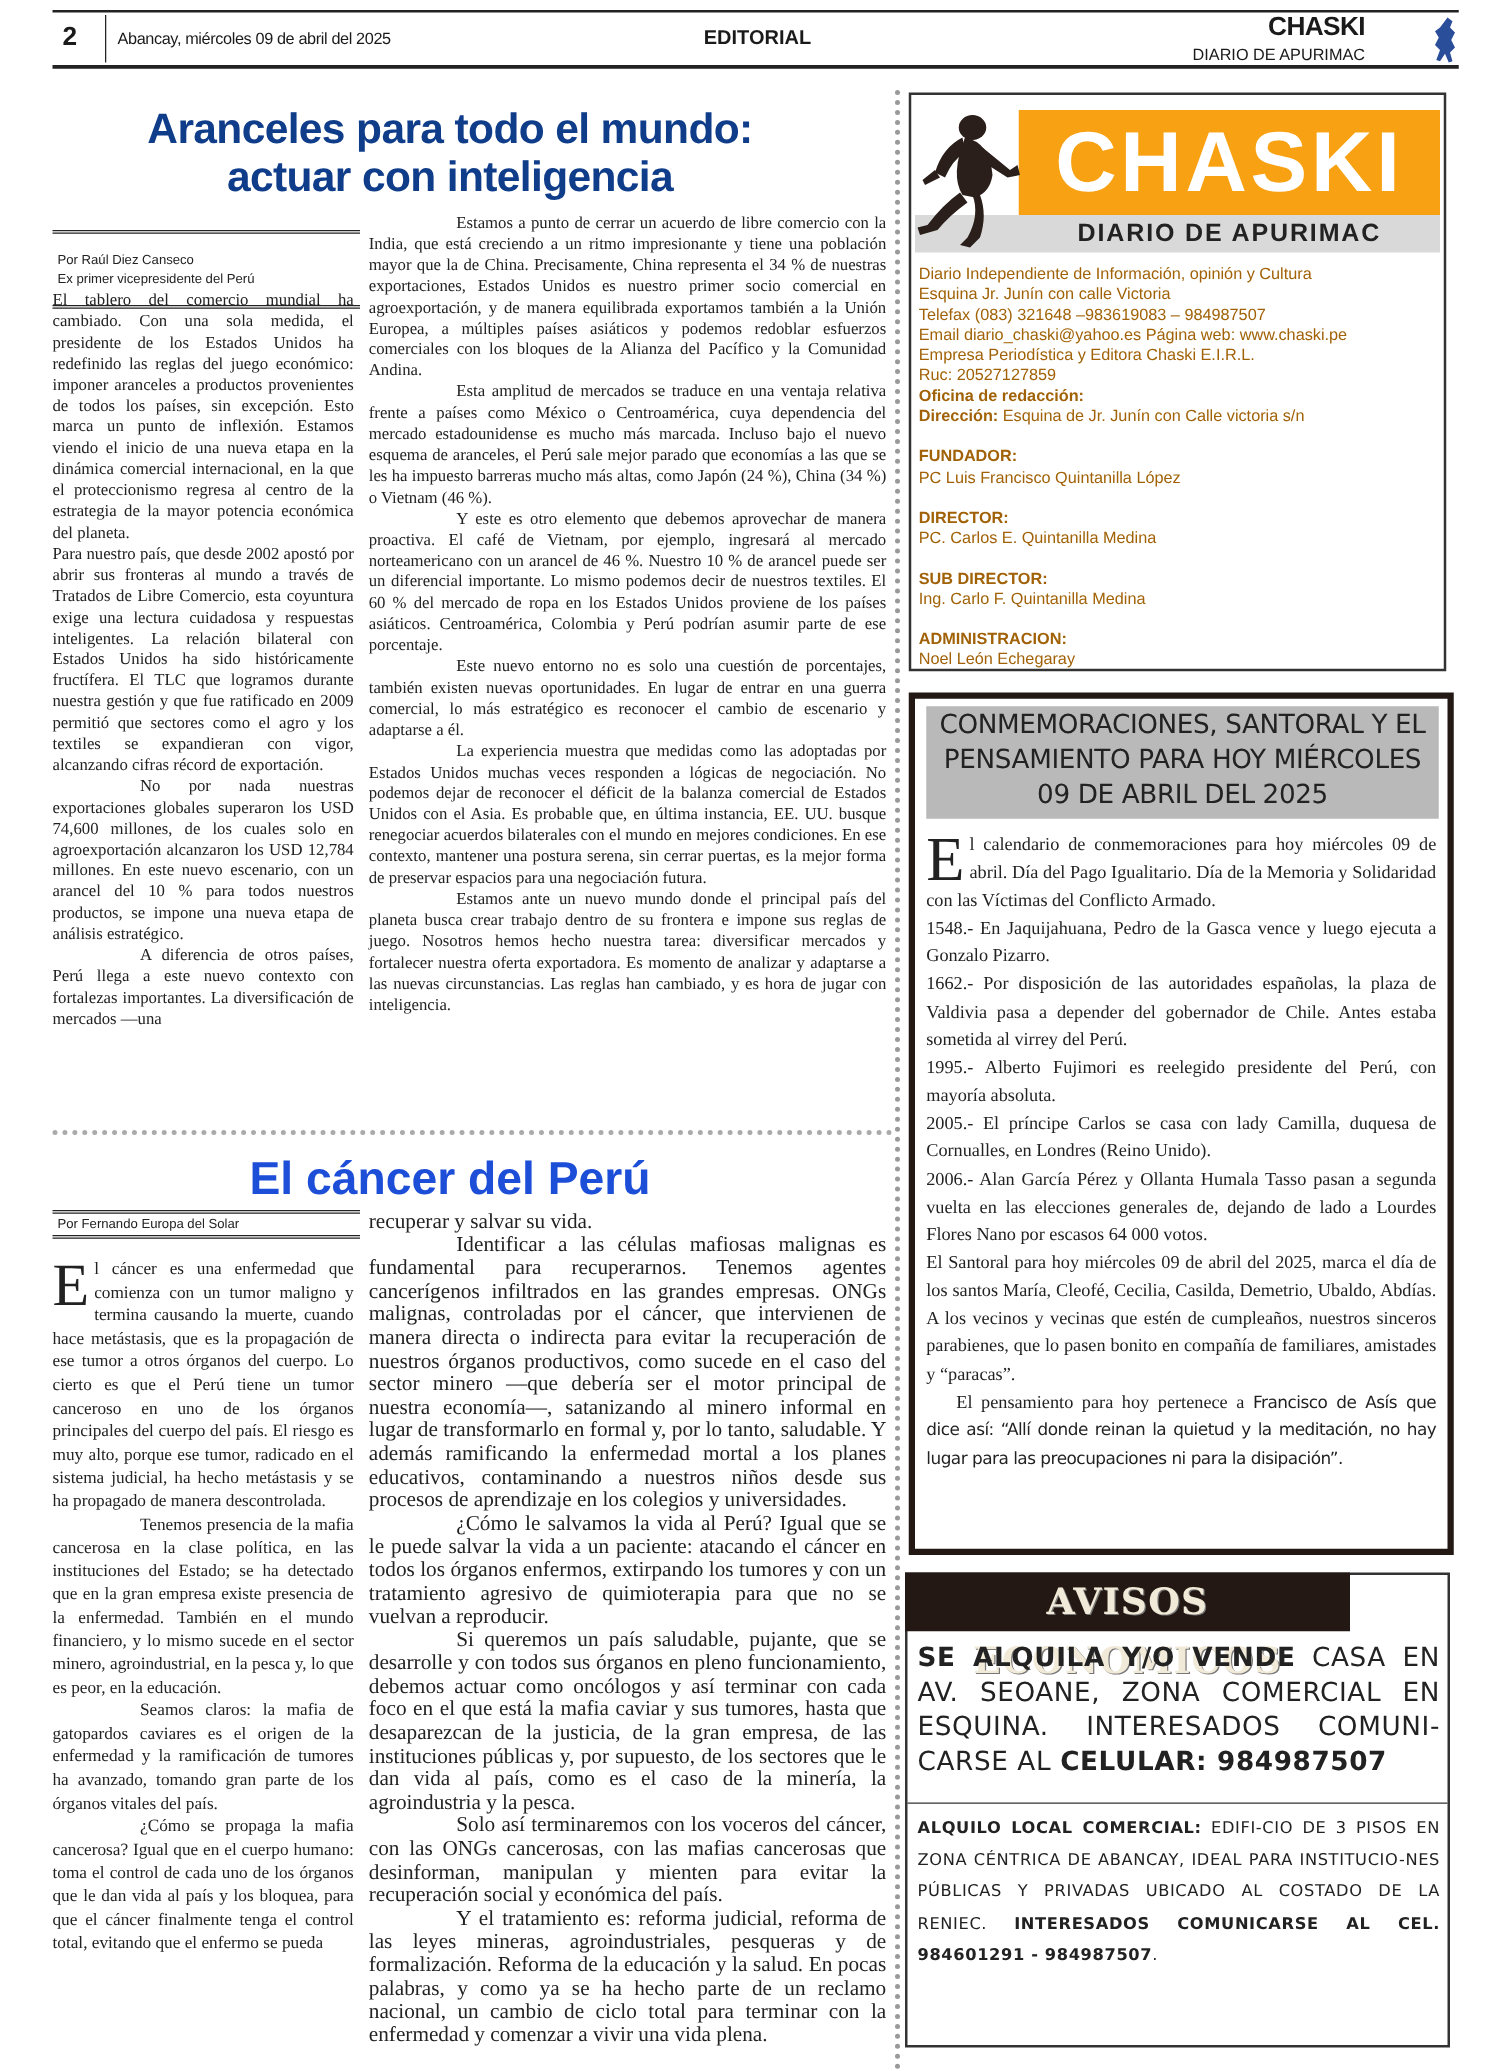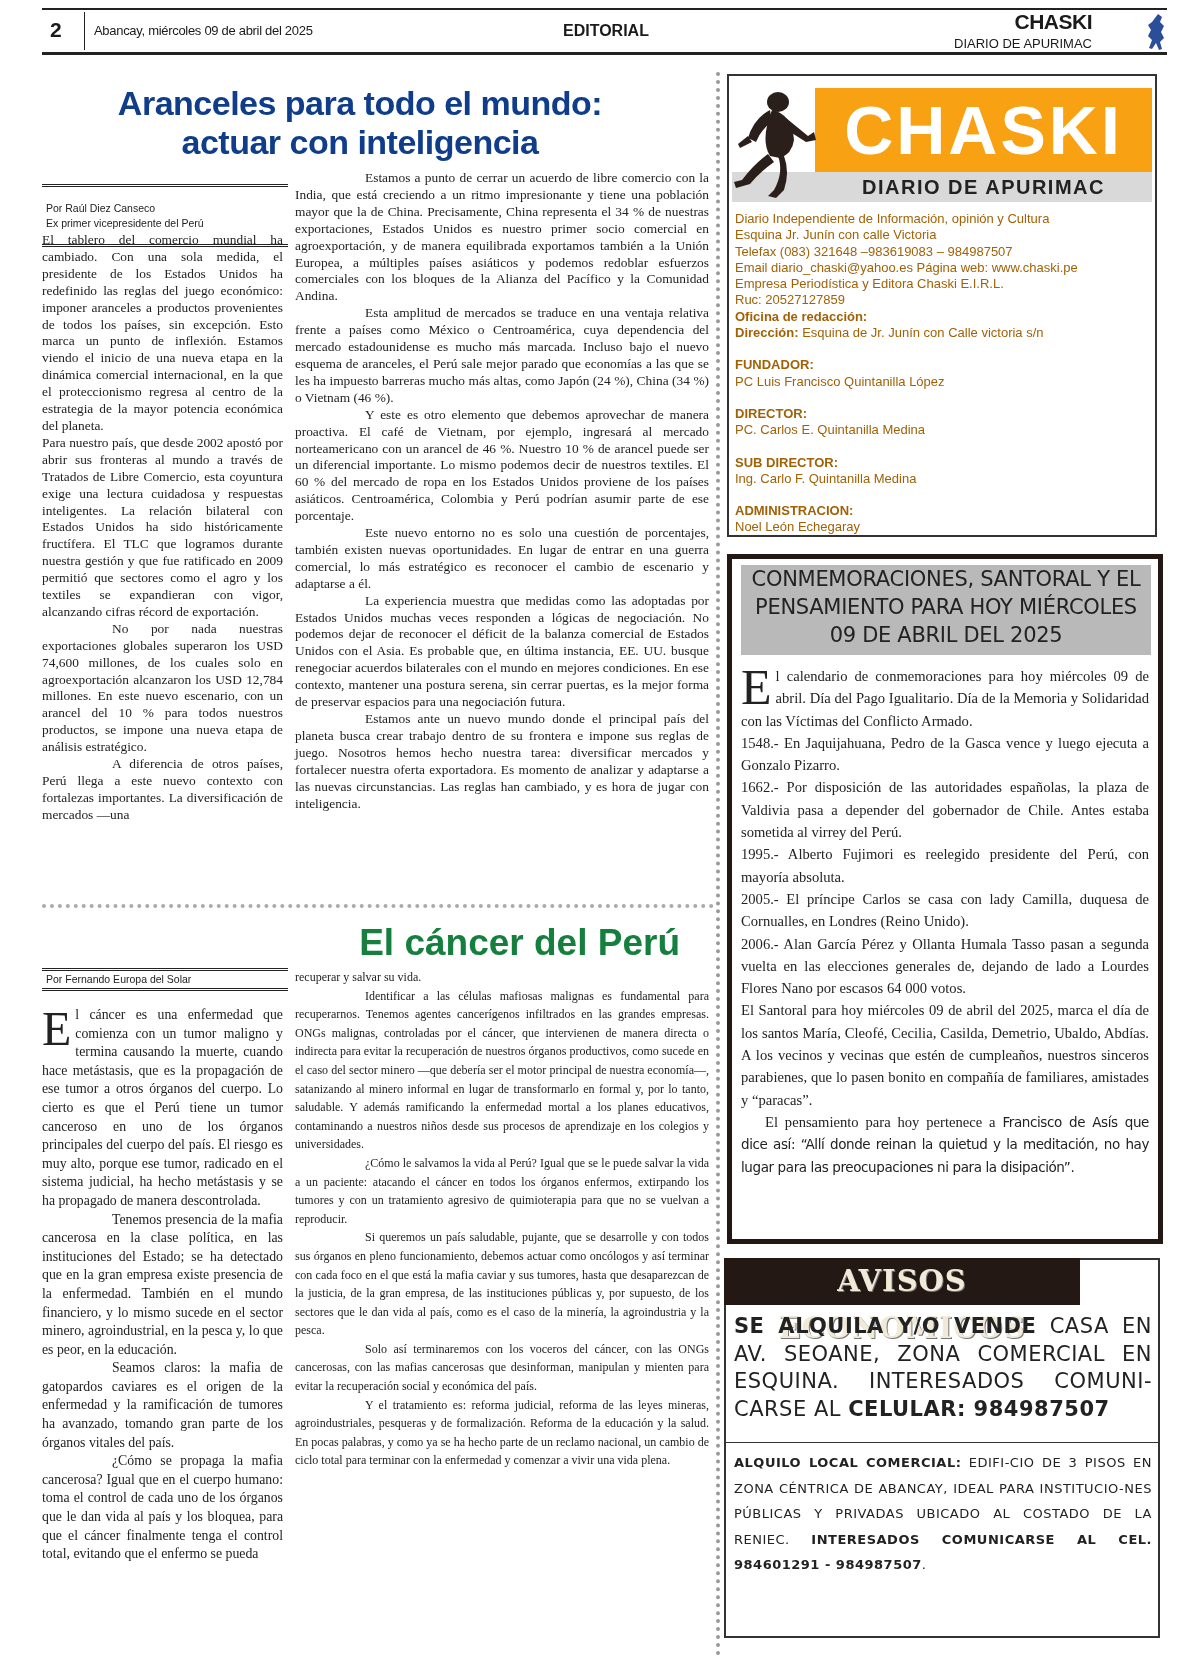--- a/index.html
+++ b/index.html
@@ -11,21 +11,21 @@
   .pgnum{left:50px;top:18px;font:bold 21px "Liberation Sans",sans-serif;}
   .pgsep{left:84px;top:12px;width:0;height:38px;border-left:1.5px solid #222;}
   .date{left:94px;top:23px;font:13px "Liberation Sans",sans-serif;letter-spacing:-0.3px;}
   .section{left:563px;top:22px;font:bold 16px "Liberation Sans",sans-serif;}
   .brand{right:108px;top:10px;text-align:right;font-family:"Liberation Sans",sans-serif;line-height:1;}
   .brand .b1{font:bold 21px "Liberation Sans",sans-serif;letter-spacing:-0.5px;}
   .brand .b2{font:13px "Liberation Sans",sans-serif;margin-top:2px;}
   .runner-sm{left:1144px;top:12px;width:24px;height:40px;}
   
   .h1{left:40px;top:84px;width:640px;text-align:center;font:bold 34px/1.15 "Liberation Sans",sans-serif;color:#0f3d8a;letter-spacing:-0.5px;}
-  .h2{left:40px;top:922px;width:640px;text-align:right;font:bold 37px "Liberation Sans",sans-serif;color:#15803d;}
+  .h2{left:40px;top:922px;width:640px;text-align:center;font:bold 37px "Liberation Sans",sans-serif;color:#1d4ed8;}
   .vdots{left:716px;top:72px;width:0;height:1585px;border-left:4px dotted #999;}
   .hdots{left:42px;top:904px;width:672px;height:0;border-top:4px dotted #aaa;}
   
   .byline{font:10.5px/1.4 "Liberation Sans",sans-serif;color:#222;border-top:3px double #222;border-bottom:3px double #222;padding:14px 4px;box-sizing:border-box;}
   .col{font:13.4px/16.9px "Liberation Serif",serif;text-align:justify;color:#222;}
   .col p{margin:0;}
   .col p.ind{text-indent:70px;}
   .drop{float:left;font:48px/38px "Liberation Serif",serif;margin:4px 4px 0 0;}
   
   .mast{left:727px;top:74px;width:430px;height:463px;border:2px solid #333;box-sizing:border-box;}
@@ -104,21 +104,21 @@
   <div>Por Fernando Europa del Solar</div>
 </div>
 
 <div class="abs col" style="left:42px;top:1006px;width:241px;font-size:13.8px;line-height:18.6px;">
   <p><span class="drop">E</span><span>l cáncer es una enfermedad que comienza con un tumor maligno y termina causando la muerte, cuando hace metástasis, que es la propagación de ese tumor a otros órganos del cuerpo. Lo cierto es que el Perú tiene un tumor canceroso en uno de los órganos principales del cuerpo del país. El riesgo es muy alto, porque ese tumor, radicado en el sistema judicial, ha hecho metástasis y se ha propagado de manera descontrolada.</span></p>
   <p class="ind">Tenemos presencia de la mafia cancerosa en la clase política, en las instituciones del Estado; se ha detectado que en la gran empresa existe presencia de la enfermedad. También en el mundo financiero, y lo mismo sucede en el sector minero, agroindustrial, en la pesca y, lo que es peor, en la educación.</p>
   <p class="ind">Seamos claros: la mafia de gatopardos caviares es el origen de la enfermedad y la ramificación de tumores ha avanzado, tomando gran parte de los órganos vitales del país.</p>
   <p class="ind">¿Cómo se propaga la mafia cancerosa? Igual que en el cuerpo humano: toma el control de cada uno de los órganos que le dan vida al país y los bloquea, para que el cáncer finalmente tenga el control total, evitando que el enfermo se pueda</p>
 </div>
 
-<div class="abs col" style="left:295px;top:968px;width:414px;font-size:12px;line-height:18.6px;">
+<div class="abs col" style="left:295px;top:968px;width:414px;font-size:17px;line-height:18.6px;">
   <p>recuperar y salvar su vida.</p>
   <p class="ind">Identificar a las células mafiosas malignas es fundamental para recuperarnos. Tenemos agentes cancerígenos infiltrados en las grandes empresas. ONGs malignas, controladas por el cáncer, que intervienen de manera directa o indirecta para evitar la recuperación de nuestros órganos productivos, como sucede en el caso del sector minero —que debería ser el motor principal de nuestra economía—, satanizando al minero informal en lugar de transformarlo en formal y, por lo tanto, saludable. Y además ramificando la enfermedad mortal a los planes educativos, contaminando a nuestros niños desde sus procesos de aprendizaje en los colegios y universidades.</p>
   <p class="ind">¿Cómo le salvamos la vida al Perú? Igual que se le puede salvar la vida a un paciente: atacando el cáncer en todos los órganos enfermos, extirpando los tumores y con un tratamiento agresivo de quimioterapia para que no se vuelvan a reproducir.</p>
   <p class="ind">Si queremos un país saludable, pujante, que se desarrolle y con todos sus órganos en pleno funcionamiento, debemos actuar como oncólogos y así terminar con cada foco en el que está la mafia caviar y sus tumores, hasta que desaparezcan de la justicia, de la gran empresa, de las instituciones públicas y, por supuesto, de los sectores que le dan vida al país, como es el caso de la minería, la agroindustria y la pesca.</p>
   <p class="ind">Solo así terminaremos con los voceros del cáncer, con las ONGs cancerosas, con las mafias cancerosas que desinforman, manipulan y mienten para evitar la recuperación social y económica del país.</p>
   <p class="ind">Y el tratamiento es: reforma judicial, reforma de las leyes mineras, agroindustriales, pesqueras y de formalización. Reforma de la educación y la salud. En pocas palabras, y como ya se ha hecho parte de un reclamo nacional, un cambio de ciclo total para terminar con la enfermedad y comenzar a vivir una vida plena.</p>
 </div>
 
 <div class="abs mast"></div>
 <div class="abs logo-grey"></div>

